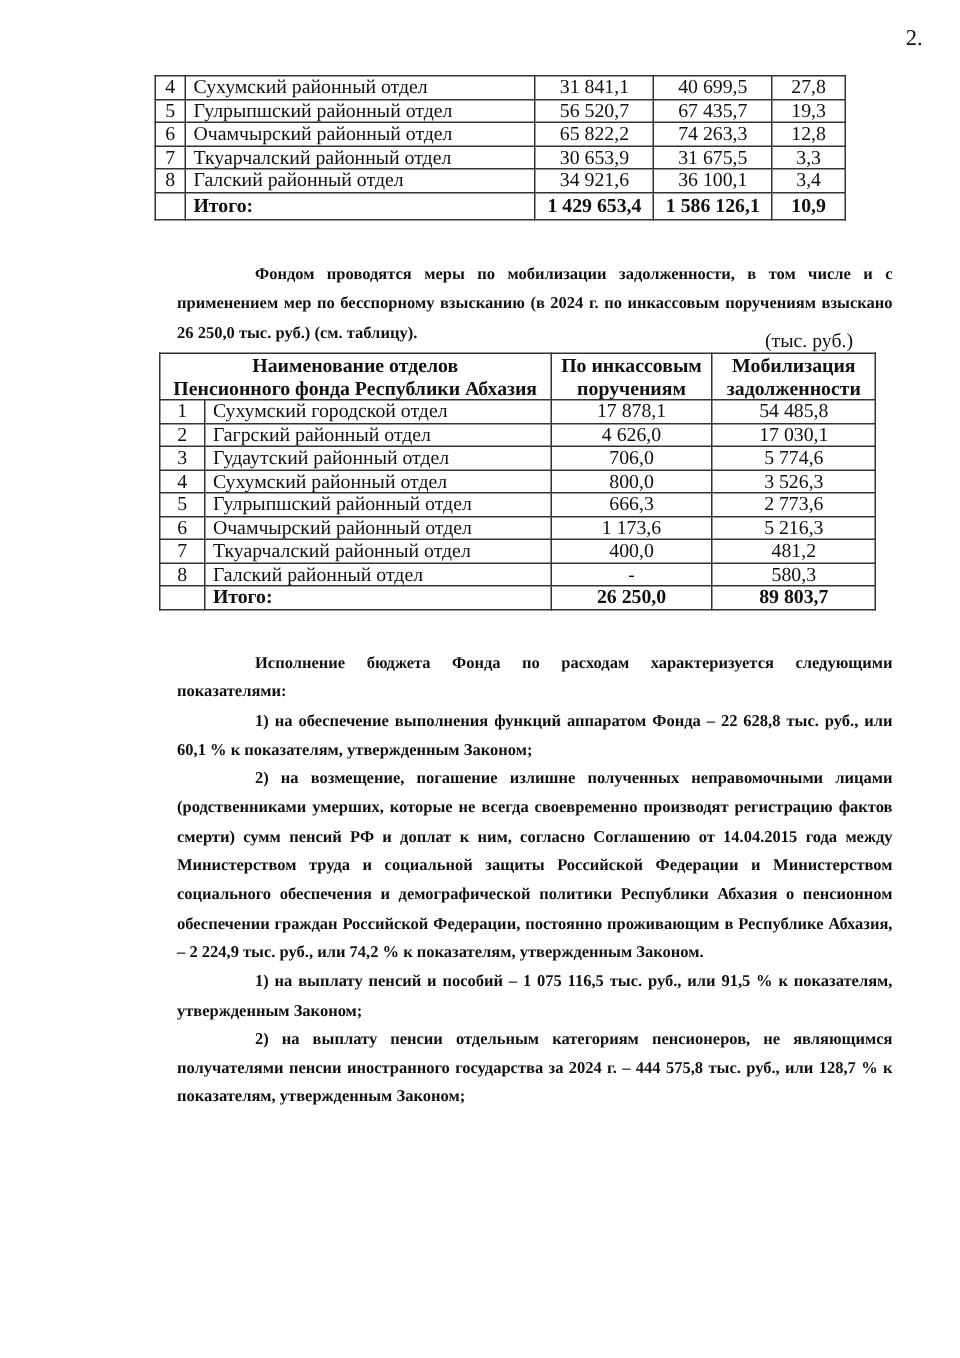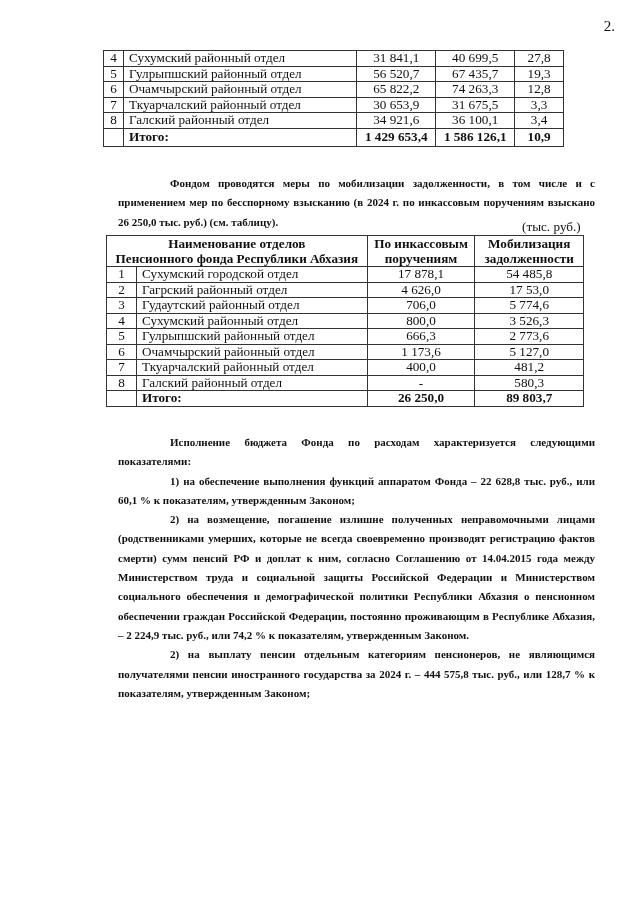--- a/index.html
+++ b/index.html
@@ -6,21 +6,21 @@
   body { width:640px; height:905px; position:relative; overflow:hidden;
          font-family:"Liberation Serif", serif; color:#111; }
   .page-num { position:absolute; top:18px; right:25px; font-size:15px; }
   table { border-collapse:collapse; position:absolute; font-size:13.2px; line-height:14px; }
   td, th { border:1px solid #333; padding:0 5px; white-space:nowrap; height:14.5px; }
   .c { text-align:center; }
   .b { font-weight:bold; }
   #t1 { left:103px; top:50px; width:461px; }
   #t2 { left:106px; top:235px; width:478px; }
   #t2 th { font-weight:bold; text-align:center; line-height:15px; padding:0 4px; }
-  .unit { position:absolute; top:219px; left:522px; font-size:13.2px; }
+  .unit { position:absolute; top:219px; left:510px; font-size:13.2px; }
   .txt { position:absolute; left:118px; width:477px; font-size:11px; line-height:19.3px; text-align:justify;font-weight:bold; }
   .ind { text-indent:52px; }
   p { margin:0; }
 </style>
 </head>
 <body>
 
 <div class="page-num">2.</div>
 
 <table id="t1">
@@ -108,21 +108,21 @@
     <tr>
         <td class="c">1</td>
         <td>Сухумский городской отдел</td>
         <td class="c">17 878,1</td>
         <td class="c">54 485,8</td>
       </tr>
     <tr>
         <td class="c">2</td>
         <td>Гагрский районный отдел</td>
         <td class="c">4 626,0</td>
-        <td class="c">17 53,0</td>
+        <td class="c">17 030,1</td>
       </tr>
     <tr>
         <td class="c">3</td>
         <td>Гудаутский районный отдел</td>
         <td class="c">706,0</td>
         <td class="c">5 774,6</td>
       </tr>
     <tr>
         <td class="c">4</td>
         <td>Сухумский районный отдел</td>
@@ -132,21 +132,21 @@
     <tr>
         <td class="c">5</td>
         <td>Гулрыпшский районный отдел</td>
         <td class="c">666,3</td>
         <td class="c">2 773,6</td>
       </tr>
     <tr>
         <td class="c">6</td>
         <td>Очамчырский районный отдел</td>
         <td class="c">1 173,6</td>
-        <td class="c">5 127,0</td>
+        <td class="c">5 216,3</td>
       </tr>
     <tr>
         <td class="c">7</td>
         <td>Ткуарчалский районный отдел</td>
         <td class="c">400,0</td>
         <td class="c">481,2</td>
       </tr>
     <tr>
         <td class="c">8</td>
         <td>Галский районный отдел</td>
@@ -159,14 +159,15 @@
       <td class="c b">26 250,0</td>
       <td class="c b">89 803,7</td>
     </tr>
   </tbody>
 </table>
 
 <div class="txt" style="top:433px;">
   <p class="ind">Исполнение бюджета Фонда по расходам характеризуется следующими показателями:</p>
   <p class="ind">1) на обеспечение выполнения функций аппаратом Фонда – 22 628,8 тыс. руб., или 60,1 % к показателям, утвержденным Законом;</p>
   <p class="ind">2) на возмещение, погашение излишне полученных неправомочными лицами (родственниками умерших, которые не всегда своевременно производят регистрацию фактов смерти) сумм пенсий РФ и доплат к ним, согласно Соглашению от 14.04.2015 года между Министерством труда и социальной защиты Российской Федерации и Министерством социального обеспечения и демографической политики Республики Абхазия о пенсионном обеспечении граждан Российской Федерации, постоянно проживающим в Республике Абхазия, – 2 224,9 тыс. руб., или 74,2 % к показателям, утвержденным Законом.</p>
+  <p class="ind">1) на выплату пенсий и пособий – 1 075 116,5 тыс. руб., или 91,5 % к показателям, утвержденным Законом;</p>
   <p class="ind">2) на выплату пенсии отдельным категориям пенсионеров, не являющимся получателями пенсии иностранного государства за 2024 г. – 444 575,8 тыс. руб., или 128,7 % к показателям, утвержденным Законом;</p>
 </div>
 
 </body></html>

